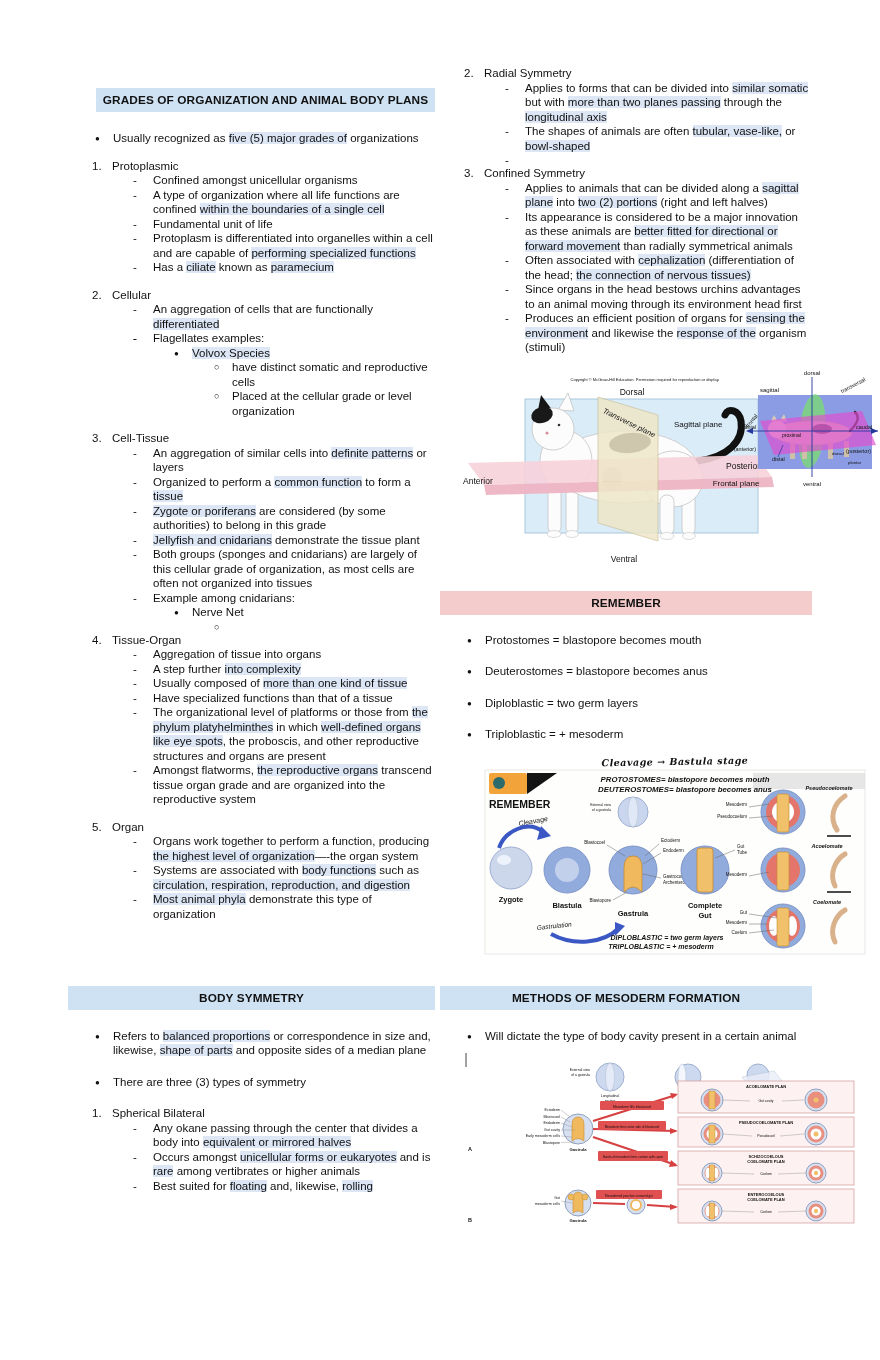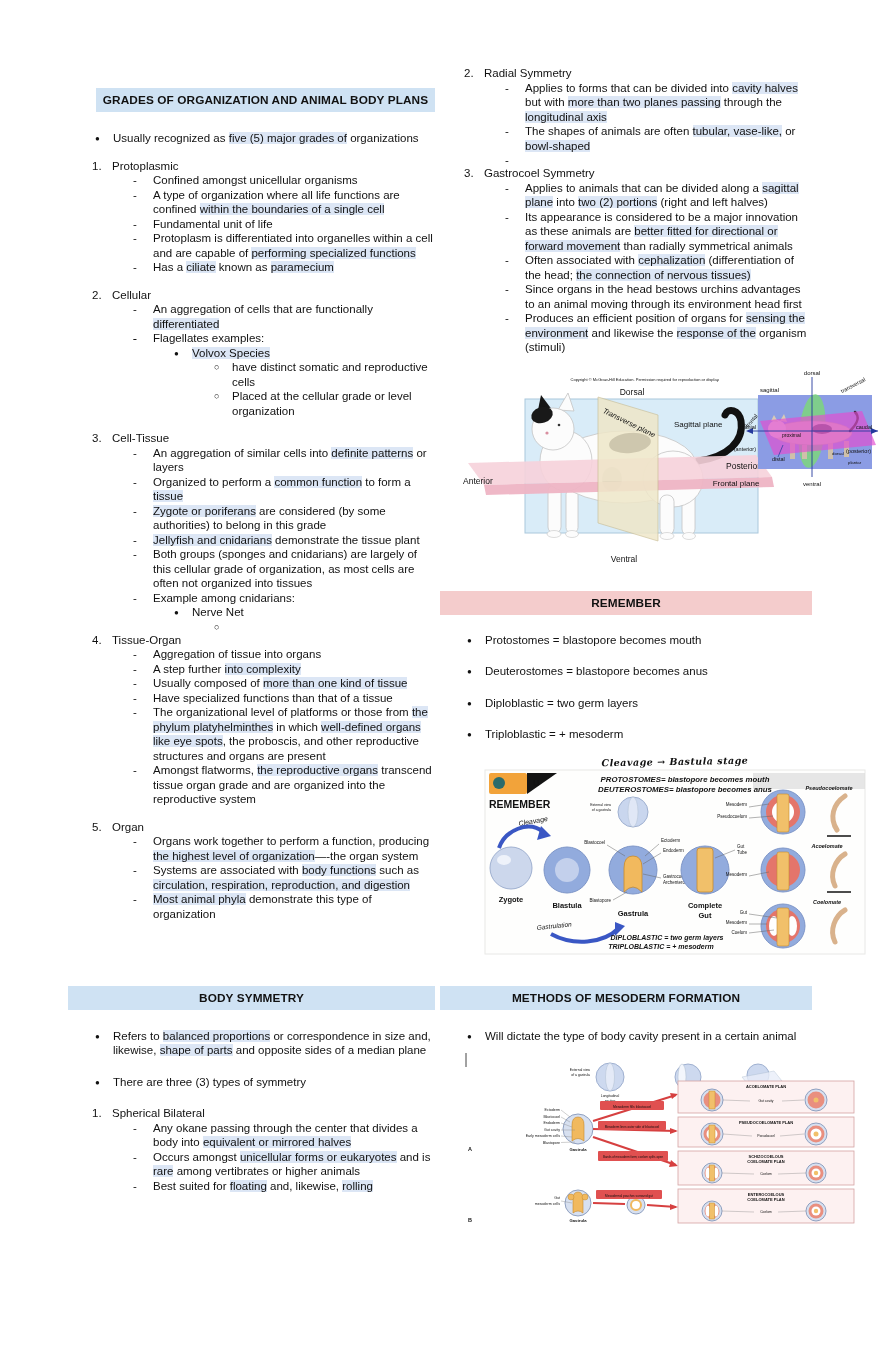--- a/index.html
+++ b/index.html
@@ -69,24 +69,24 @@
           <div class="item lv-num" style="margin-top: 13px;"><span class="mk">5.</span><span class="txt">Organ</span></div>
           <div class="item lv-dash"><span class="mk">-</span><span class="txt">Organs work together to perform a function, producing <span class="hl">the highest level of organization</span>—-the organ system</span></div>
           <div class="item lv-dash"><span class="mk">-</span><span class="txt">Systems are associated with <span class="hl">body functions</span> such as <span class="hl">circulation, respiration, reproduction, and digestion</span></span></div>
           <div class="item lv-dash"><span class="mk">-</span><span class="txt"><span class="hl">Most animal phyla</span> demonstrate this type of organization</span></div>
         </div>
     </div>
 
     <div id="right-top">
       <div>
           <div class="item lv-num"><span class="mk">2.</span><span class="txt">Radial Symmetry</span></div>
-          <div class="item lv-dash"><span class="mk">-</span><span class="txt">Applies to forms that can be divided into <span class="hl">cavity halves</span> but with <span class="hl">more than two planes passing</span> through the <span class="hl">longitudinal axis</span></span></div>
+          <div class="item lv-dash"><span class="mk">-</span><span class="txt">Applies to forms that can be divided into <span class="hl">similar somatic</span> but with <span class="hl">more than two planes passing</span> through the <span class="hl">longitudinal axis</span></span></div>
           <div class="item lv-dash"><span class="mk">-</span><span class="txt">The shapes of animals are often <span class="hl">tubular, vase-like,</span> or <span class="hl">bowl-shaped</span></span></div>
           <div class="item lv-dash"><span class="mk">-</span></div>
-          <div class="item lv-num" style="margin-top: 13px;"><span class="mk">3.</span><span class="txt">Gastrocoel Symmetry</span></div>
+          <div class="item lv-num" style="margin-top: 13px;"><span class="mk">3.</span><span class="txt">Confined Symmetry</span></div>
           <div class="item lv-dash"><span class="mk">-</span><span class="txt">Applies to animals that can be divided along a <span class="hl">sagittal plane</span> into <span class="hl">two (2) portions</span> (right and left halves)</span></div>
           <div class="item lv-dash"><span class="mk">-</span><span class="txt">Its appearance is considered to be a major innovation as these animals are <span class="hl">better fitted for directional or forward movement</span> than radially symmetrical animals</span></div>
           <div class="item lv-dash"><span class="mk">-</span><span class="txt">Often associated with <span class="hl">cephalization</span> (differentiation of the head; <span class="hl">the connection of nervous tissues)</span></span></div>
           <div class="item lv-dash"><span class="mk">-</span><span class="txt">Since organs in the head bestows urchins advantages to an animal moving through its environment head first</span></div>
           <div class="item lv-dash"><span class="mk">-</span><span class="txt">Produces an efficient position of organs for <span class="hl">sensing the environment</span> and likewise the <span class="hl">response of the</span> organism (stimuli)</span></div>
         </div>
 
       <svg class="fig-cat" width="420" height="200" viewBox="0 0 420 200">
         <text x="185" y="16" font-size="4" fill="#9a9a9a" text-anchor="middle">Copyright © McGraw-Hill Education. Permission required for reproduction or display.</text>
         <text x="172" y="30" font-size="8.5" fill="#222" text-anchor="middle">Dorsal</text>

